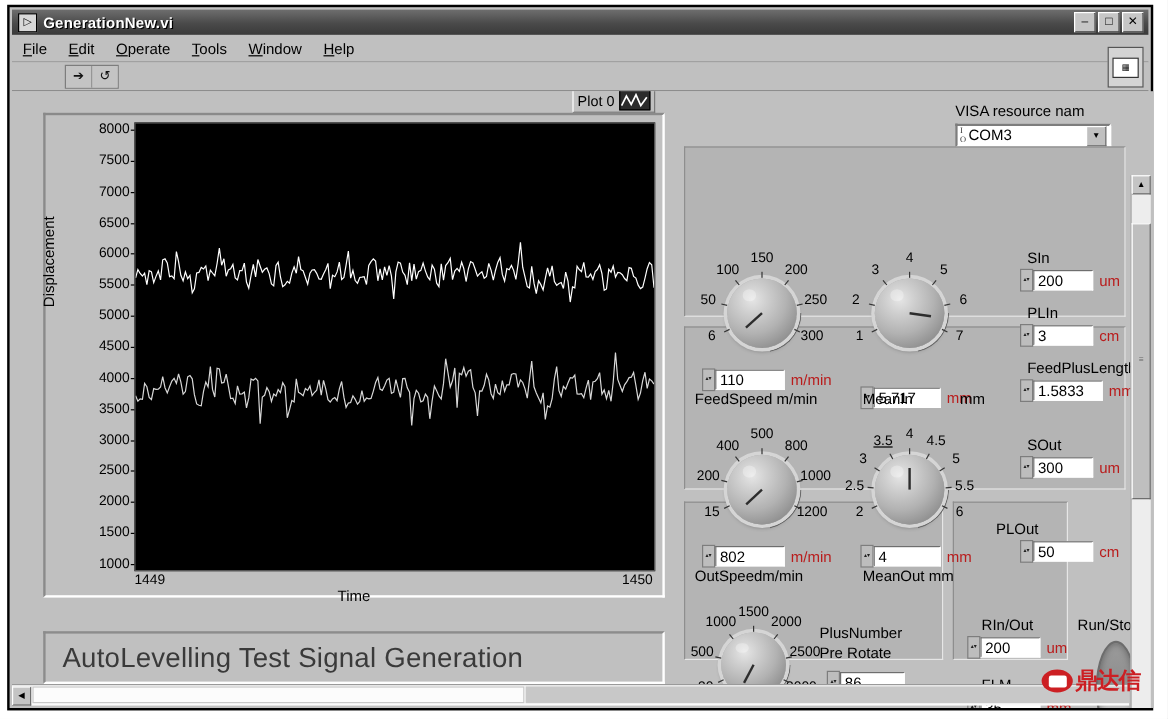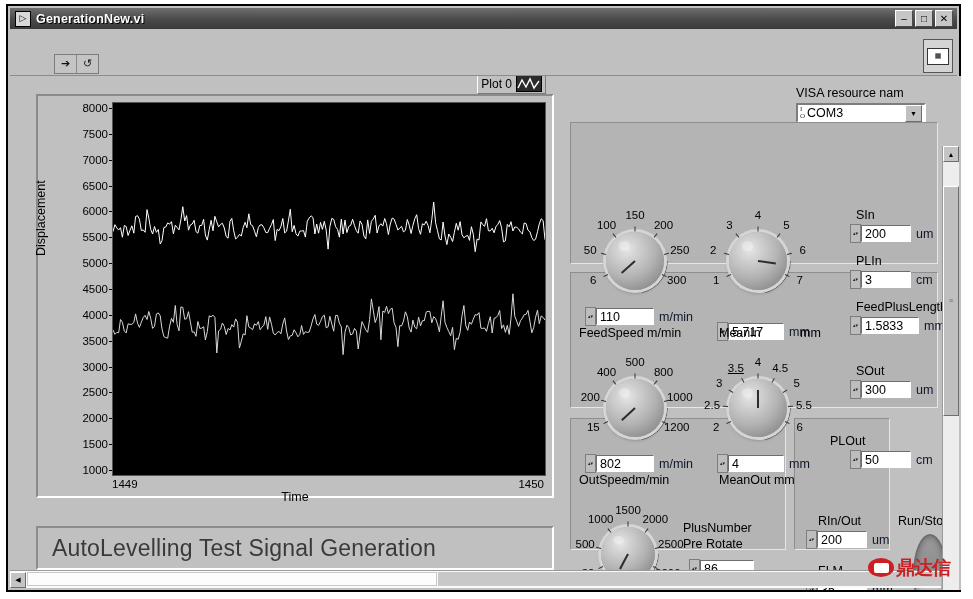--- a/index.html
+++ b/index.html
@@ -115,21 +115,21 @@
           transform:translate(-50%,-50%);}
   .k-mark{position:absolute;width:5px;height:1px;background:#333;transform-origin:0 50%;}
 
   .num-ctl{position:absolute;display:flex;align-items:center;}
   .spin{width:9px;height:17px;background:#bdbdbd;border:1px solid #7d7d7d;
         display:flex;flex-direction:column;justify-content:center;align-items:center;
         font-size:5px;color:#222;line-height:.9;}
   .num-box{height:17px;background:#fff;border:1px solid;
            border-color:#6e6e6e #fff #fff #6e6e6e;box-sizing:border-box;
            display:flex;align-items:center;padding:0 3px;font-size:12.5px;color:#000;}
-  .unit{font-size:12.5px;color:#0f172a;margin-left:5px;white-space:nowrap;}
+  .unit{font-size:12.5px;color:#b91c1c;margin-left:5px;white-space:nowrap;}
   .cap{position:absolute;font-size:12.5px;color:#000;white-space:nowrap;}
 
   
   .runstop-lbl{position:absolute;left:888px;top:438px;font-size:12.5px;color:#000;
                white-space:nowrap;overflow:hidden;width:58px;}
   .runstop{position:absolute;left:903px;top:458px;width:30px;height:76px;
            border-radius:50%;border:2px solid #6d6d6d;
            background:linear-gradient(180deg,#9b9b9b 0%,#8d8d8d 48%,#b9b9b9 52%,#cfcfcf 100%);
            box-shadow:inset 0 0 6px rgba(0,0,0,.35);}
 
@@ -166,20 +166,28 @@
     <div class="titlebar">
       <div class="title-ico">▷</div>
       <div class="title-txt">GenerationNew.vi</div>
       <div class="win-btns">
         <div class="wb">–</div>
         <div class="wb">□</div>
         <div class="wb">✕</div>
       </div>
     </div>
 
+    <div class="menubar">
+      <div class="menu-item"><u>F</u>ile</div>
+      <div class="menu-item"><u>E</u>dit</div>
+      <div class="menu-item"><u>O</u>perate</div>
+      <div class="menu-item"><u>T</u>ools</div>
+      <div class="menu-item"><u>W</u>indow</div>
+      <div class="menu-item"><u>H</u>elp</div>
+    </div>
 
     <div class="toolbar">
       <div class="tb-group">
         <div class="tb-btn">➔</div>
         <div class="tb-btn">↺</div>
       </div>
     </div>
 
     <div class="vi-icon">
       <div class="inner">▦</div>

